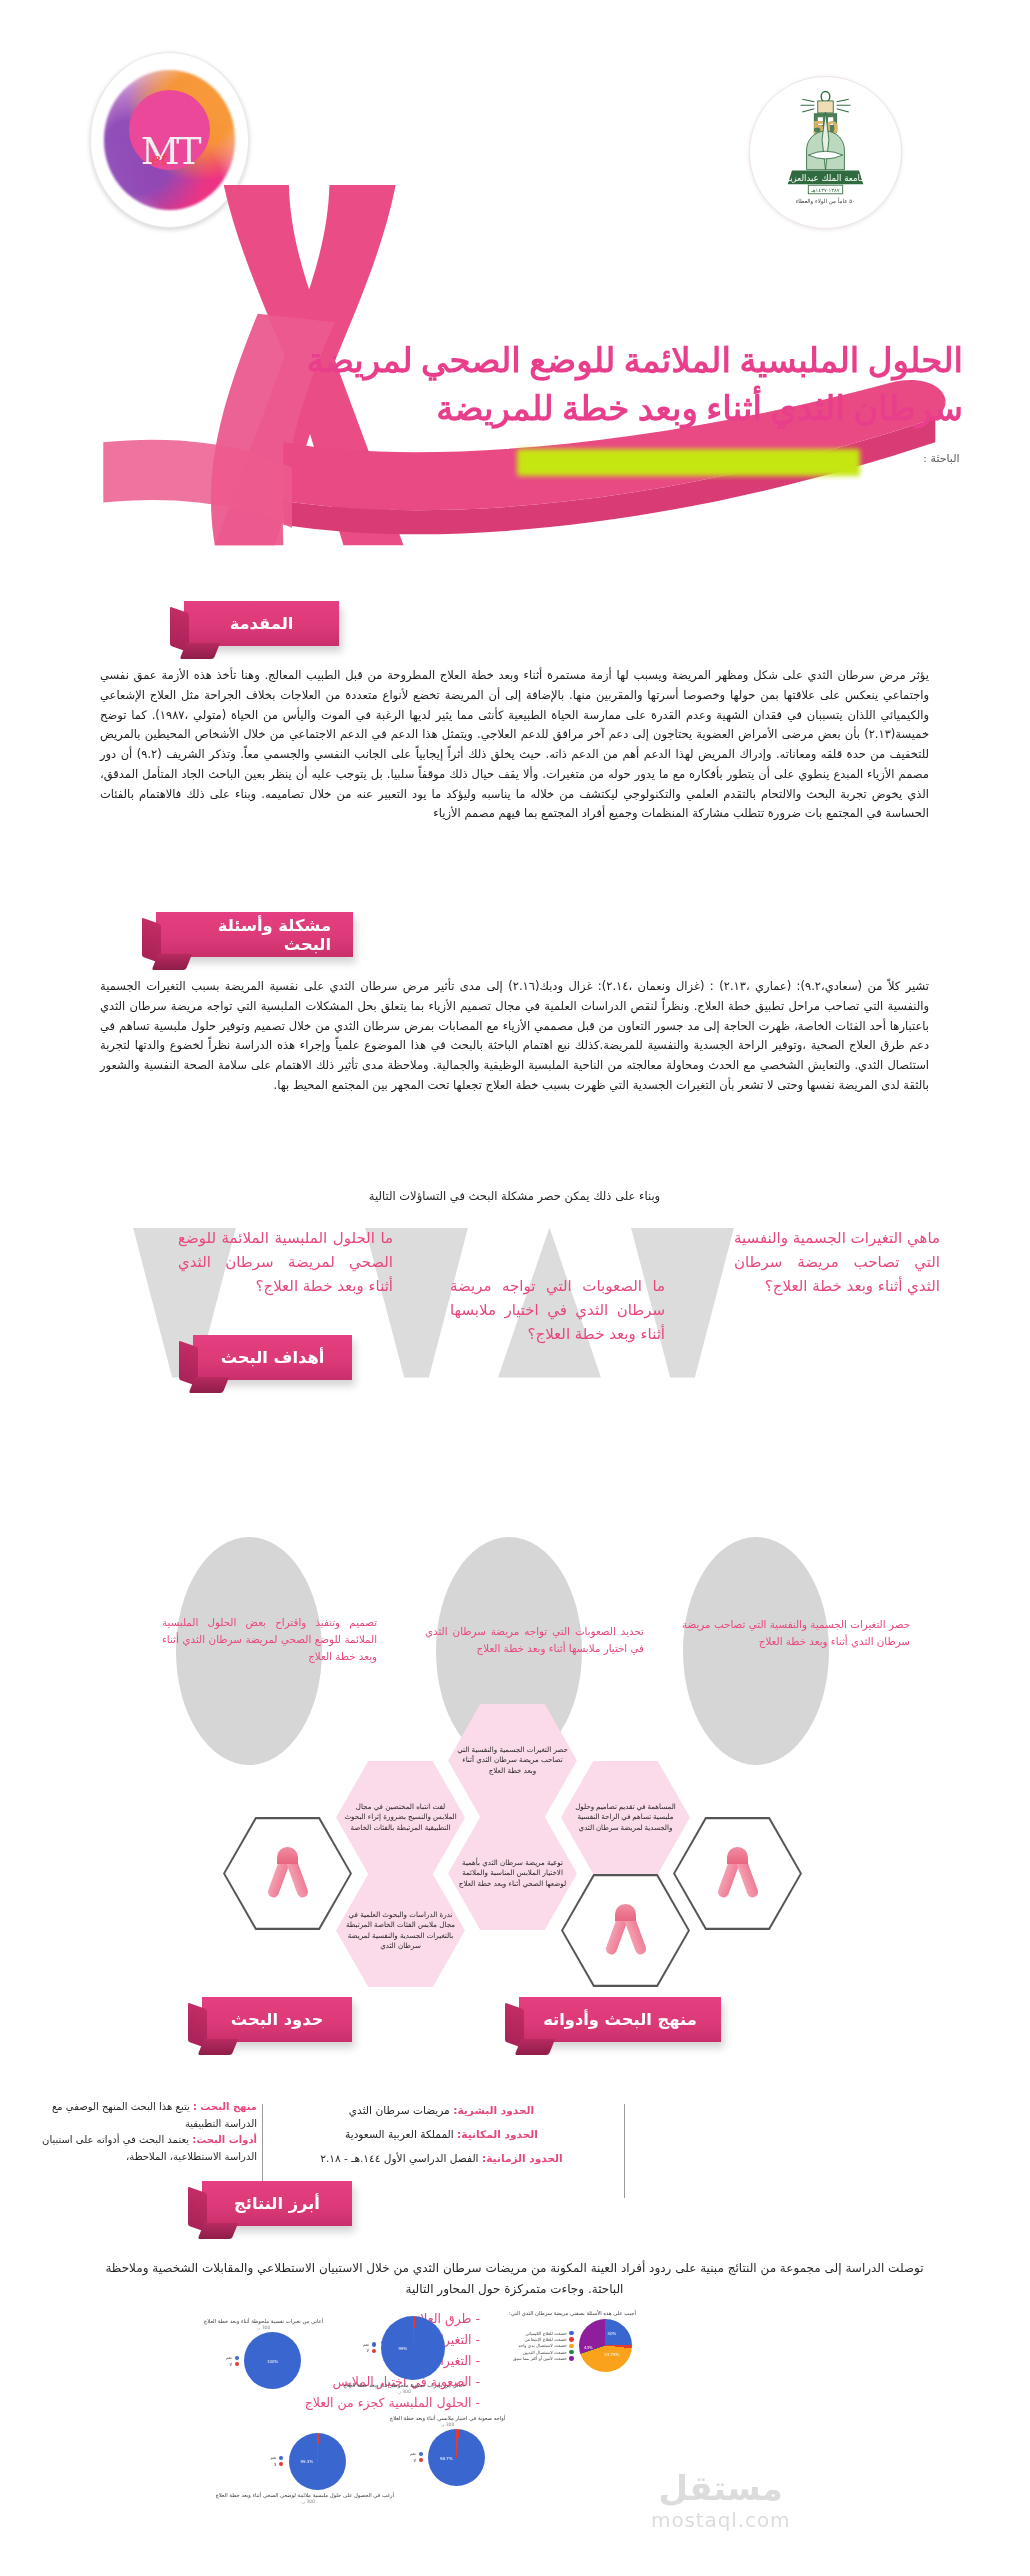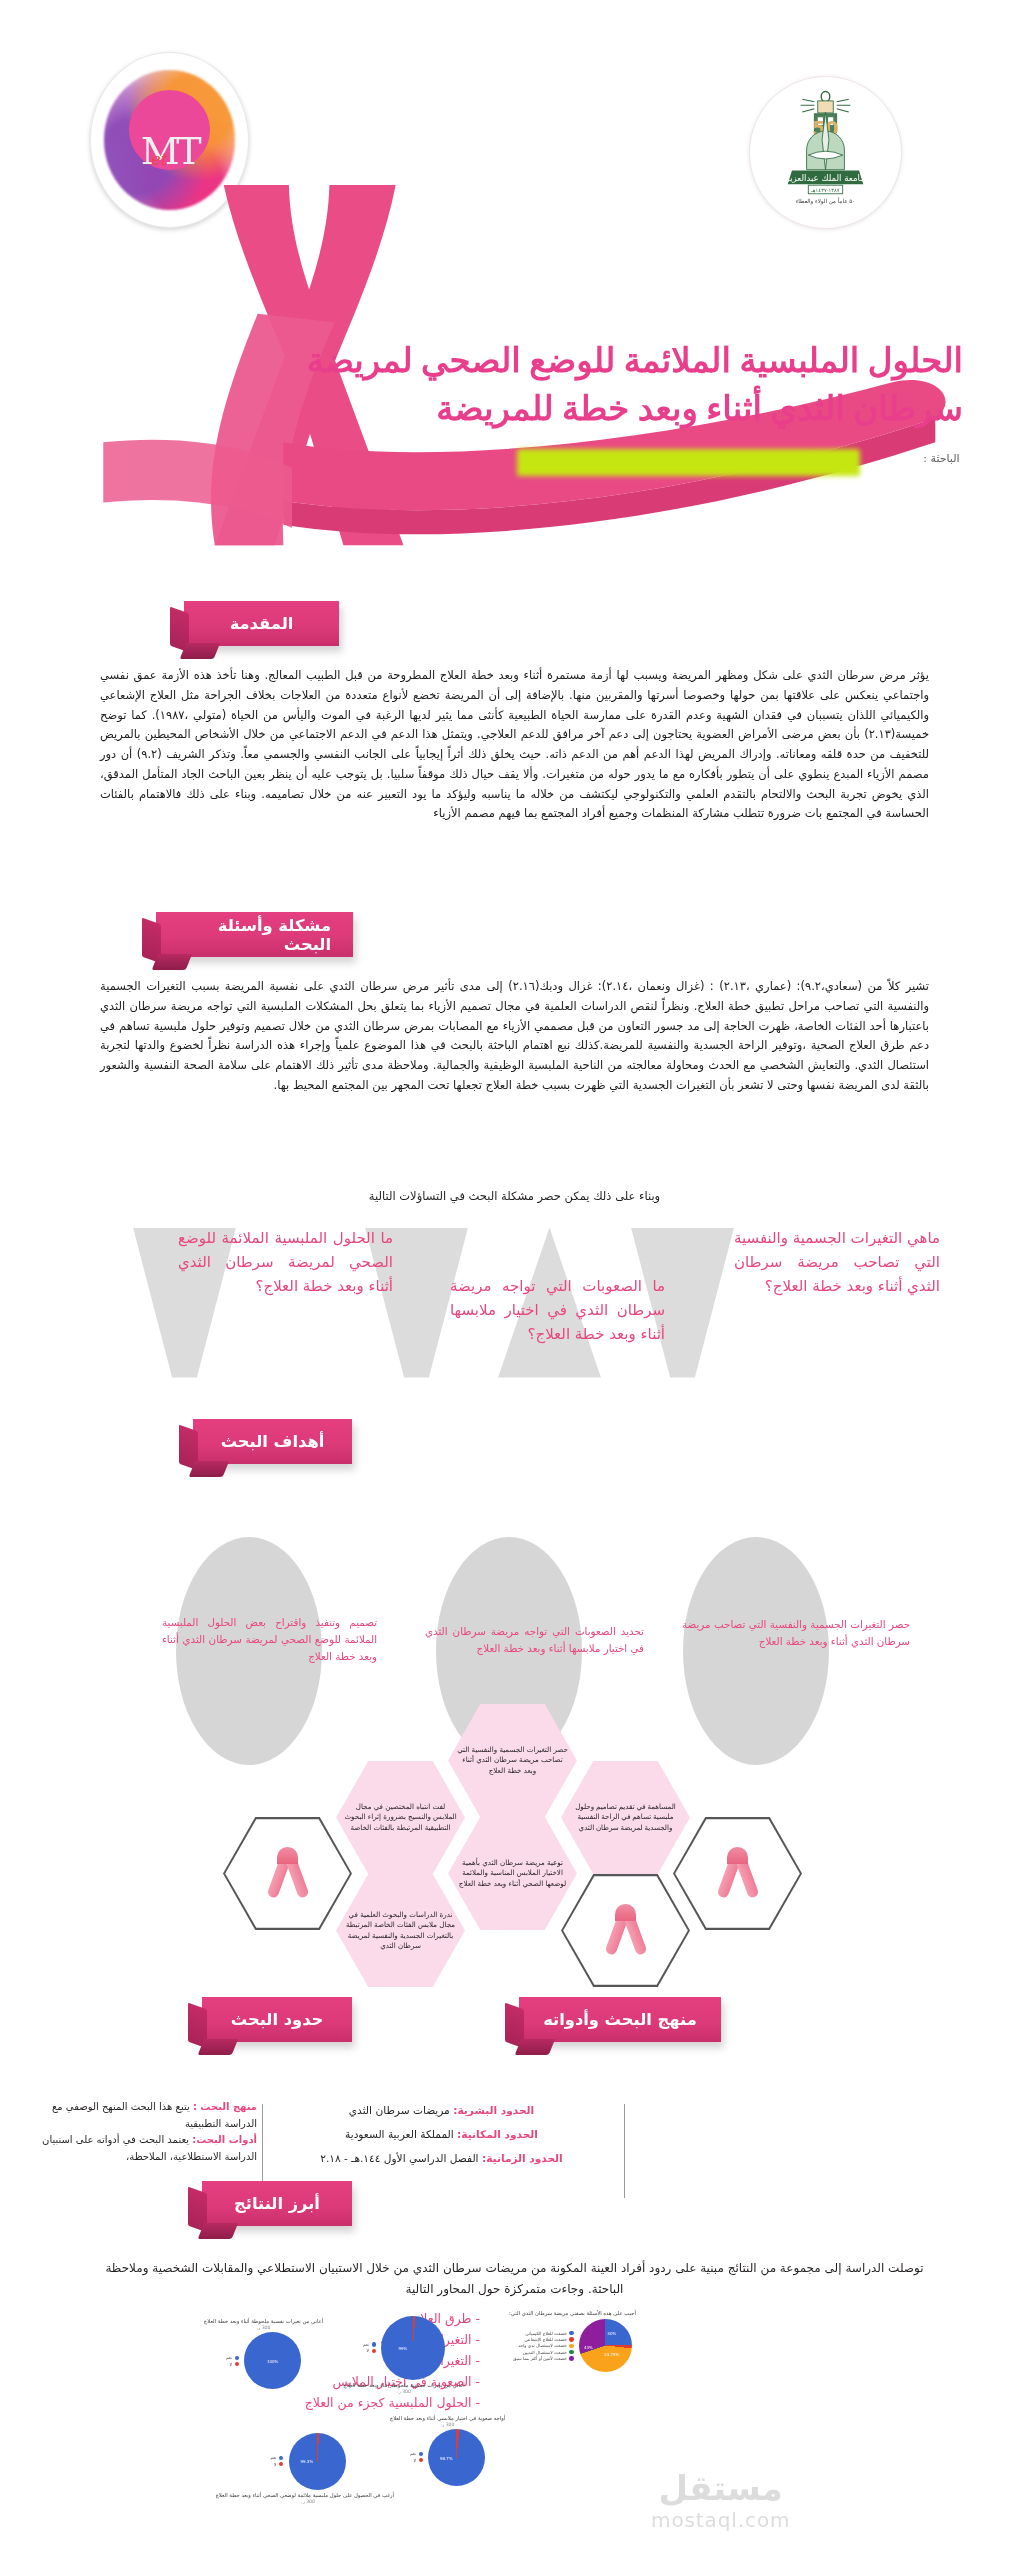--- a/index.html
+++ b/index.html
@@ -187,21 +187,21 @@
     <div class="funnel" style="left:631px;top:8.6px;width:103px;height:150px;clip-path:polygon(0 0,100% 0,62% 100%,38% 100%);"></div>
     <div class="funnel" style="left:365px;top:8.6px;width:103px;height:150px;clip-path:polygon(0 0,100% 0,62% 100%,38% 100%);"></div>
     <div class="funnel" style="left:498px;top:8.6px;width:103px;height:150px;clip-path:polygon(50% 0,100% 100%,0 100%);transform:scaleY(1);"></div>
     <div class="funnel" style="left:133px;top:8.6px;width:103px;height:150px;clip-path:polygon(0 0,100% 0,62% 100%,38% 100%);"></div>
 
     <div class="q-txt" style="right:90px;top:6.9px;width:206px;">ماهي التغيرات الجسمية والنفسية التي تصاحب مريضة سرطان الثدي أثناء وبعد خطة العلاج؟</div>
     <div class="q-txt" style="right:365px;top:55px;width:215px;">ما الصعوبات التي تواجه مريضة سرطان الثدي في اختيار ملابسها أثناء وبعد خطة العلاج؟</div>
     <div class="q-txt" style="right:637px;top:6.9px;width:215px;">ما الحلول الملبسية الملائمة للوضع الصحي لمريضة سرطان الثدي أثناء وبعد خطة العلاج؟</div>
   </div>
 
-  <div class="tab" style="right:678px;top:1419px;width:159px;">
+  <div class="tab" style="right:678px;top:1335px;width:159px;">
     <span>أهداف البحث</span>
   </div>
 
   <div class="obj-ell" style="left:683px;top:1537px;width:146px;height:228px;"></div>
   <div class="obj-ell" style="left:436px;top:1537px;width:146px;height:228px;"></div>
   <div class="obj-ell" style="left:176px;top:1537px;width:146px;height:228px;"></div>
 
   <div class="obj-txt" style="right:120px;top:1616px;width:228px;">حصر التغيرات الجسمية والنفسية التي تصاحب مريضة سرطان الثدي أثناء وبعد خطة العلاج</div>
   <div class="obj-txt" style="right:386px;top:1623px;width:219px;">تحديد الصعوبات التي تواجه مريضة سرطان الثدي في اختيار ملابسها أثناء وبعد خطة العلاج</div>
   <div class="obj-txt" style="right:653px;top:1614px;width:215px;">تصميم وتنفيذ واقتراح بعض الحلول الملبسية الملائمة للوضع الصحي لمريضة سرطان الثدي أثناء وبعد خطة العلاج</div>

